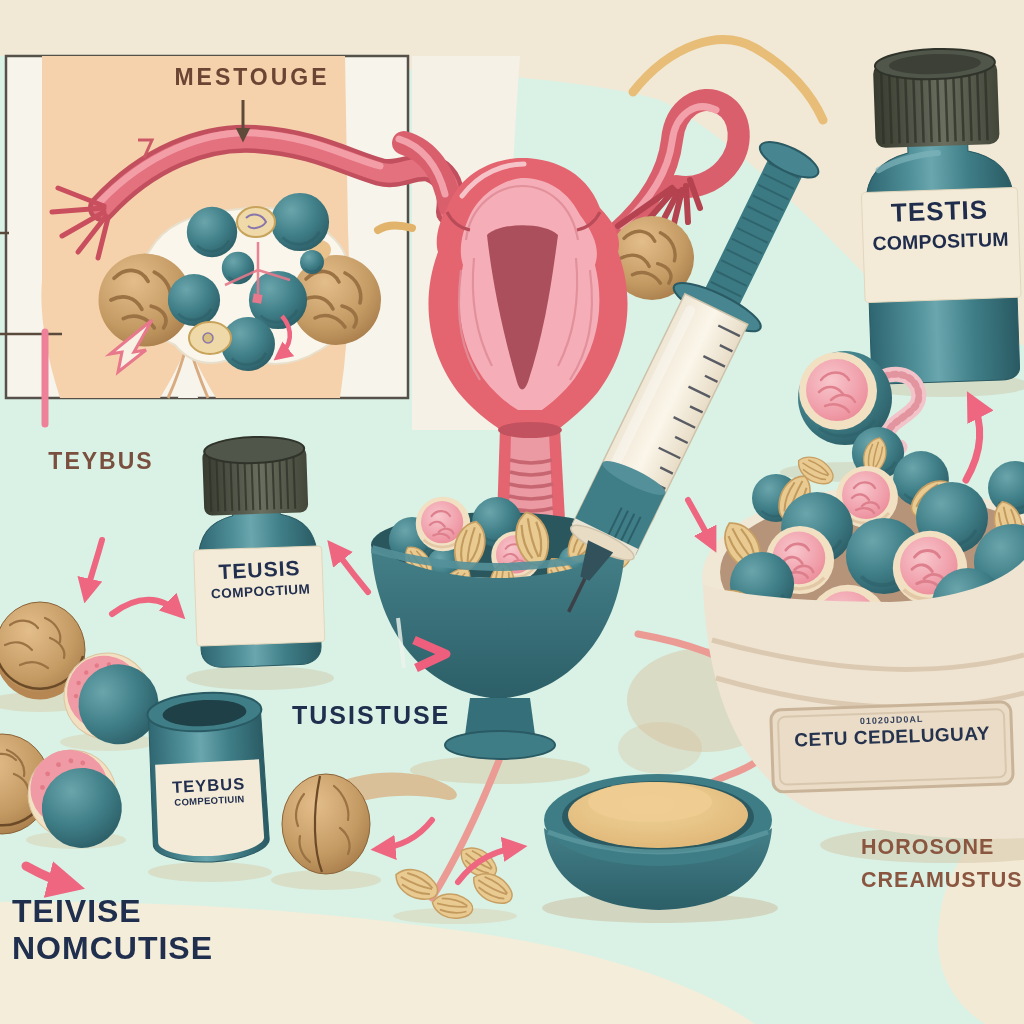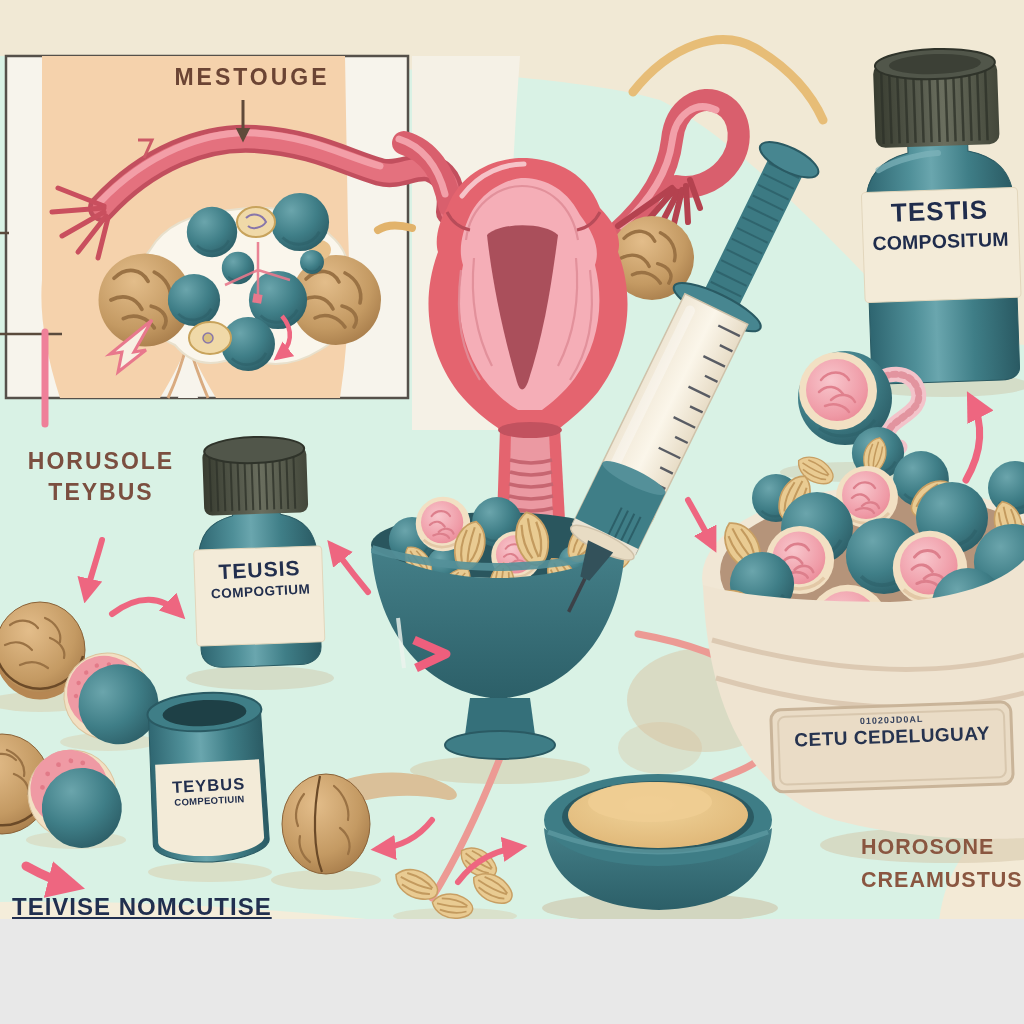--- a/index.html
+++ b/index.html
@@ -1,30 +1,30 @@
 <!DOCTYPE html>
 <html><head>
 <meta charset="utf-8">
 <style>
   html,body{margin:0;padding:0;background:#e8e8e8;}
-  .stage{position:relative;width:1024px;height:919px;overflow:hidden;
+  .stage{position:relative;width:1024px;height:1024px;overflow:hidden;
          background:#d9f2e5;font-family:"Liberation Sans",sans-serif;}
   .stage svg{position:absolute;left:0;top:0;}
   .lbl{position:absolute;font-weight:bold;line-height:1.15;white-space:pre-line;}
   .center{text-align:center;}
   #mestouge-label{left:168px;top:64px;width:168px;font-size:23px;letter-spacing:3px;color:#6b4434;}
   #horusole-label{left:4px;top:446px;width:194px;font-size:23px;letter-spacing:2px;color:#7b4f40;line-height:31px;}
   #teusis-label-text{left:199px;top:558px;width:122px;transform:rotate(-3deg);color:#222f4e;}
   #teusis-label-text .l1{font-size:21px;letter-spacing:1px;}
   #teusis-label-text .l2{font-size:13.5px;letter-spacing:.5px;margin-top:2px;}
   #tusistuse-label{left:292px;top:701px;width:200px;font-size:25px;letter-spacing:2px;color:#212f4f;}
   #teybus-label-text{left:157px;top:776px;width:104px;transform:rotate(-3deg);color:#222f4e;}
   #teybus-label-text .l1{font-size:16.5px;letter-spacing:1px;}
   #teybus-label-text .l2{font-size:9.5px;letter-spacing:.3px;margin-top:1px;}
-  #teivise-label{left:12px;top:893px;width:300px;font-size:24px;letter-spacing:1px;color:#212f4f;text-decoration:underline;}
+  #teivise-label{left:12px;top:893px;width:300px;font-size:32px;letter-spacing:1px;color:#212f4f;}
   #testis-label-text{left:863px;top:197px;width:154px;transform:rotate(-2deg);color:#1f2c4c;}
   #testis-label-text .l1{font-size:26px;letter-spacing:1px;}
   #testis-label-text .l2{font-size:19.5px;letter-spacing:.2px;margin-top:3px;}
   #tub-label-text{left:776px;top:715px;width:232px;transform:rotate(-2deg);}
   #tub-label-text .sm{font-size:9px;letter-spacing:1px;color:#35425e;}
   #tub-label-text .mn{font-size:19px;letter-spacing:.5px;color:#26334f;margin-top:1px;}
   #horosone-label{left:861px;top:831px;width:176px;font-size:21.5px;line-height:33px;letter-spacing:1px;color:#8a5640;}
 </style>
 </head>
 <body>
@@ -475,20 +475,21 @@
   <path d="M432,820 C418,838 400,847 378,849" stroke-width="6" marker-end="url(#ah)"></path>
   <path d="M458,882 C476,858 498,850 520,847" stroke-width="6" marker-end="url(#ah)"></path>
   <path d="M688,500 C698,518 706,532 713,546" stroke-width="6" marker-end="url(#ah)"></path>
   <path d="M966,480 C982,452 984,424 971,399" stroke-width="7" marker-end="url(#ah)"></path>
   <path d="M26,866 C44,876 58,882 74,886" stroke-width="9" marker-end="url(#ah)"></path>
 </g>
 <line x1="243" y1="100" x2="243" y2="138" stroke="#5f4a3a" stroke-width="3" marker-end="url(#ahBrown)"></line>
 </svg>
 
 <div id="mestouge-label" class="lbl center">MESTOUGE</div>
-<div id="horusole-label" class="lbl center"><div>HORUSOLE</div><div>TEYBUS</div></div>
+<div id="horusole-label" class="lbl center"><div>TEYBUS</div></div>
 <div id="teusis-label-text" class="lbl center"><div class="l1">TEUSIS</div><div class="l2">COMPOGTIUM</div></div>
+<div id="tusistuse-label" class="lbl">TUSISTUSE</div>
 <div id="teybus-label-text" class="lbl center"><div class="l1">TEYBUS</div><div class="l2">COMPEOTIUIN</div></div>
 <div id="teivise-label" class="lbl">TEIVISE NOMCUTISE</div>
 <div id="testis-label-text" class="lbl center"><div class="l1">TESTIS</div><div class="l2">COMPOSITUM</div></div>
 <div id="tub-label-text" class="lbl center"><div class="sm">01020JD0AL</div><div class="mn">CETU CEDELUGUAY</div></div>
 <div id="horosone-label" class="lbl"><div>HOROSONE</div><div>CREAMUSTUS</div></div>
 </div>
 
 </body></html>

